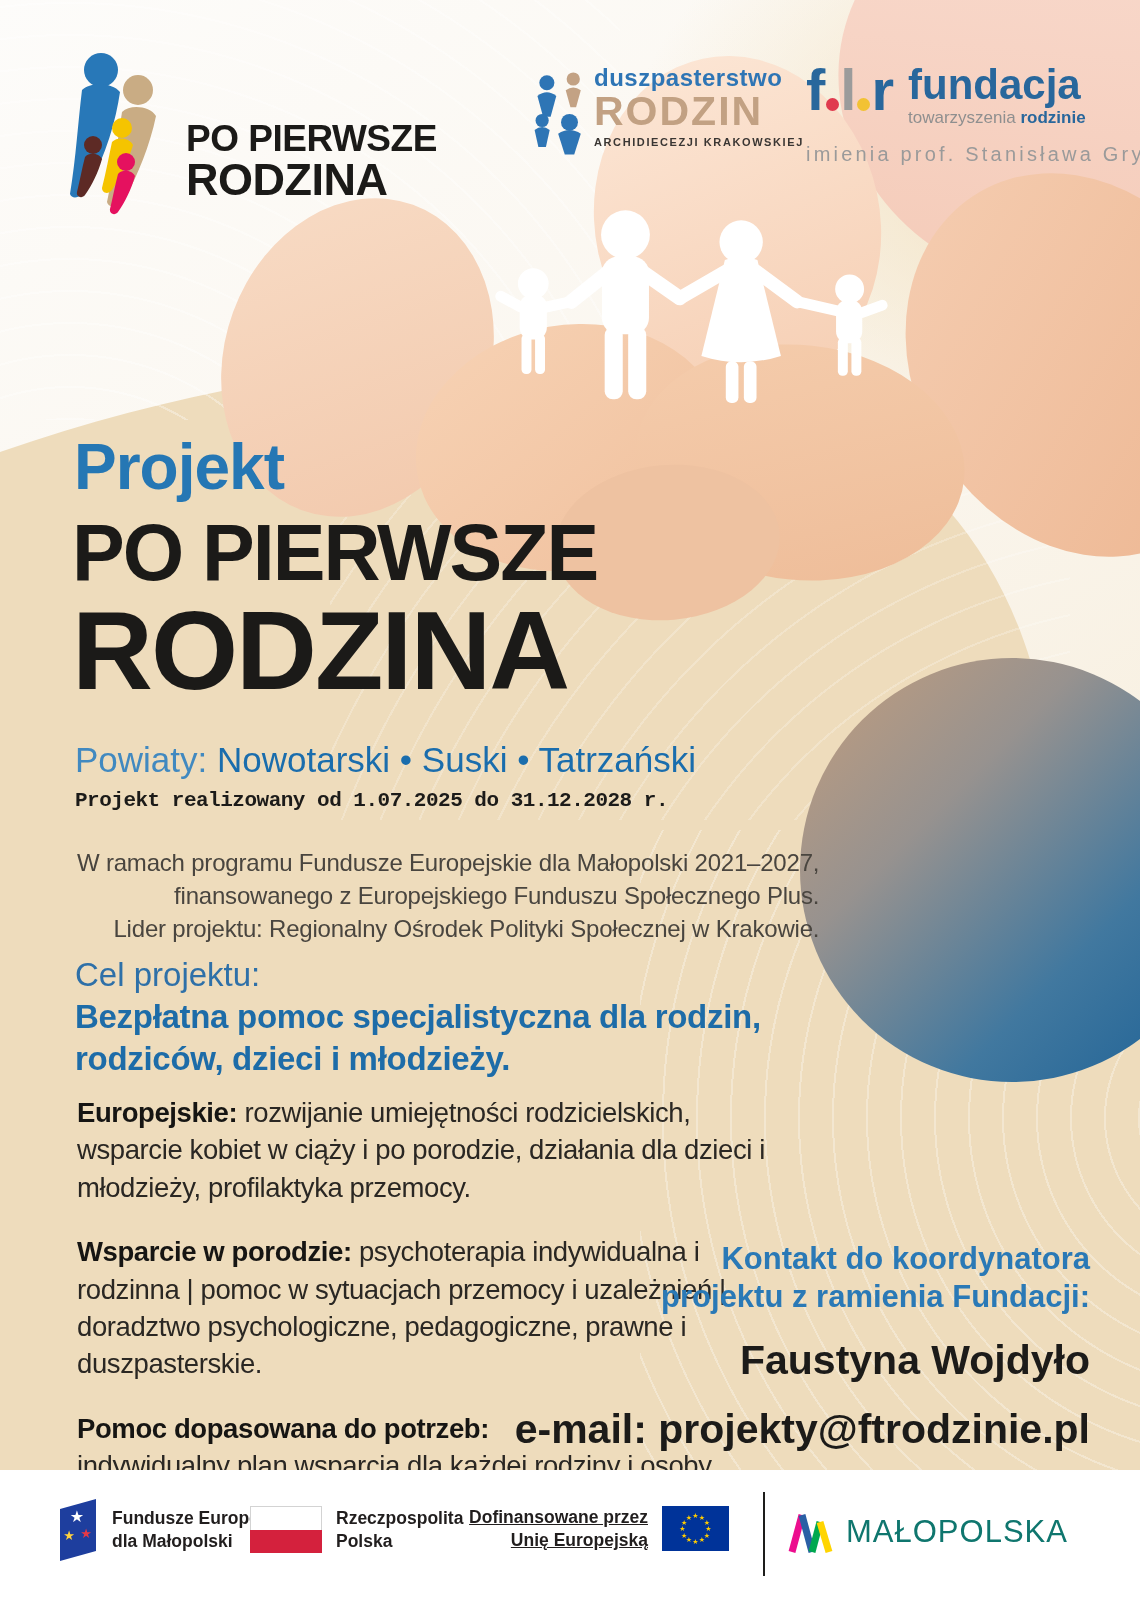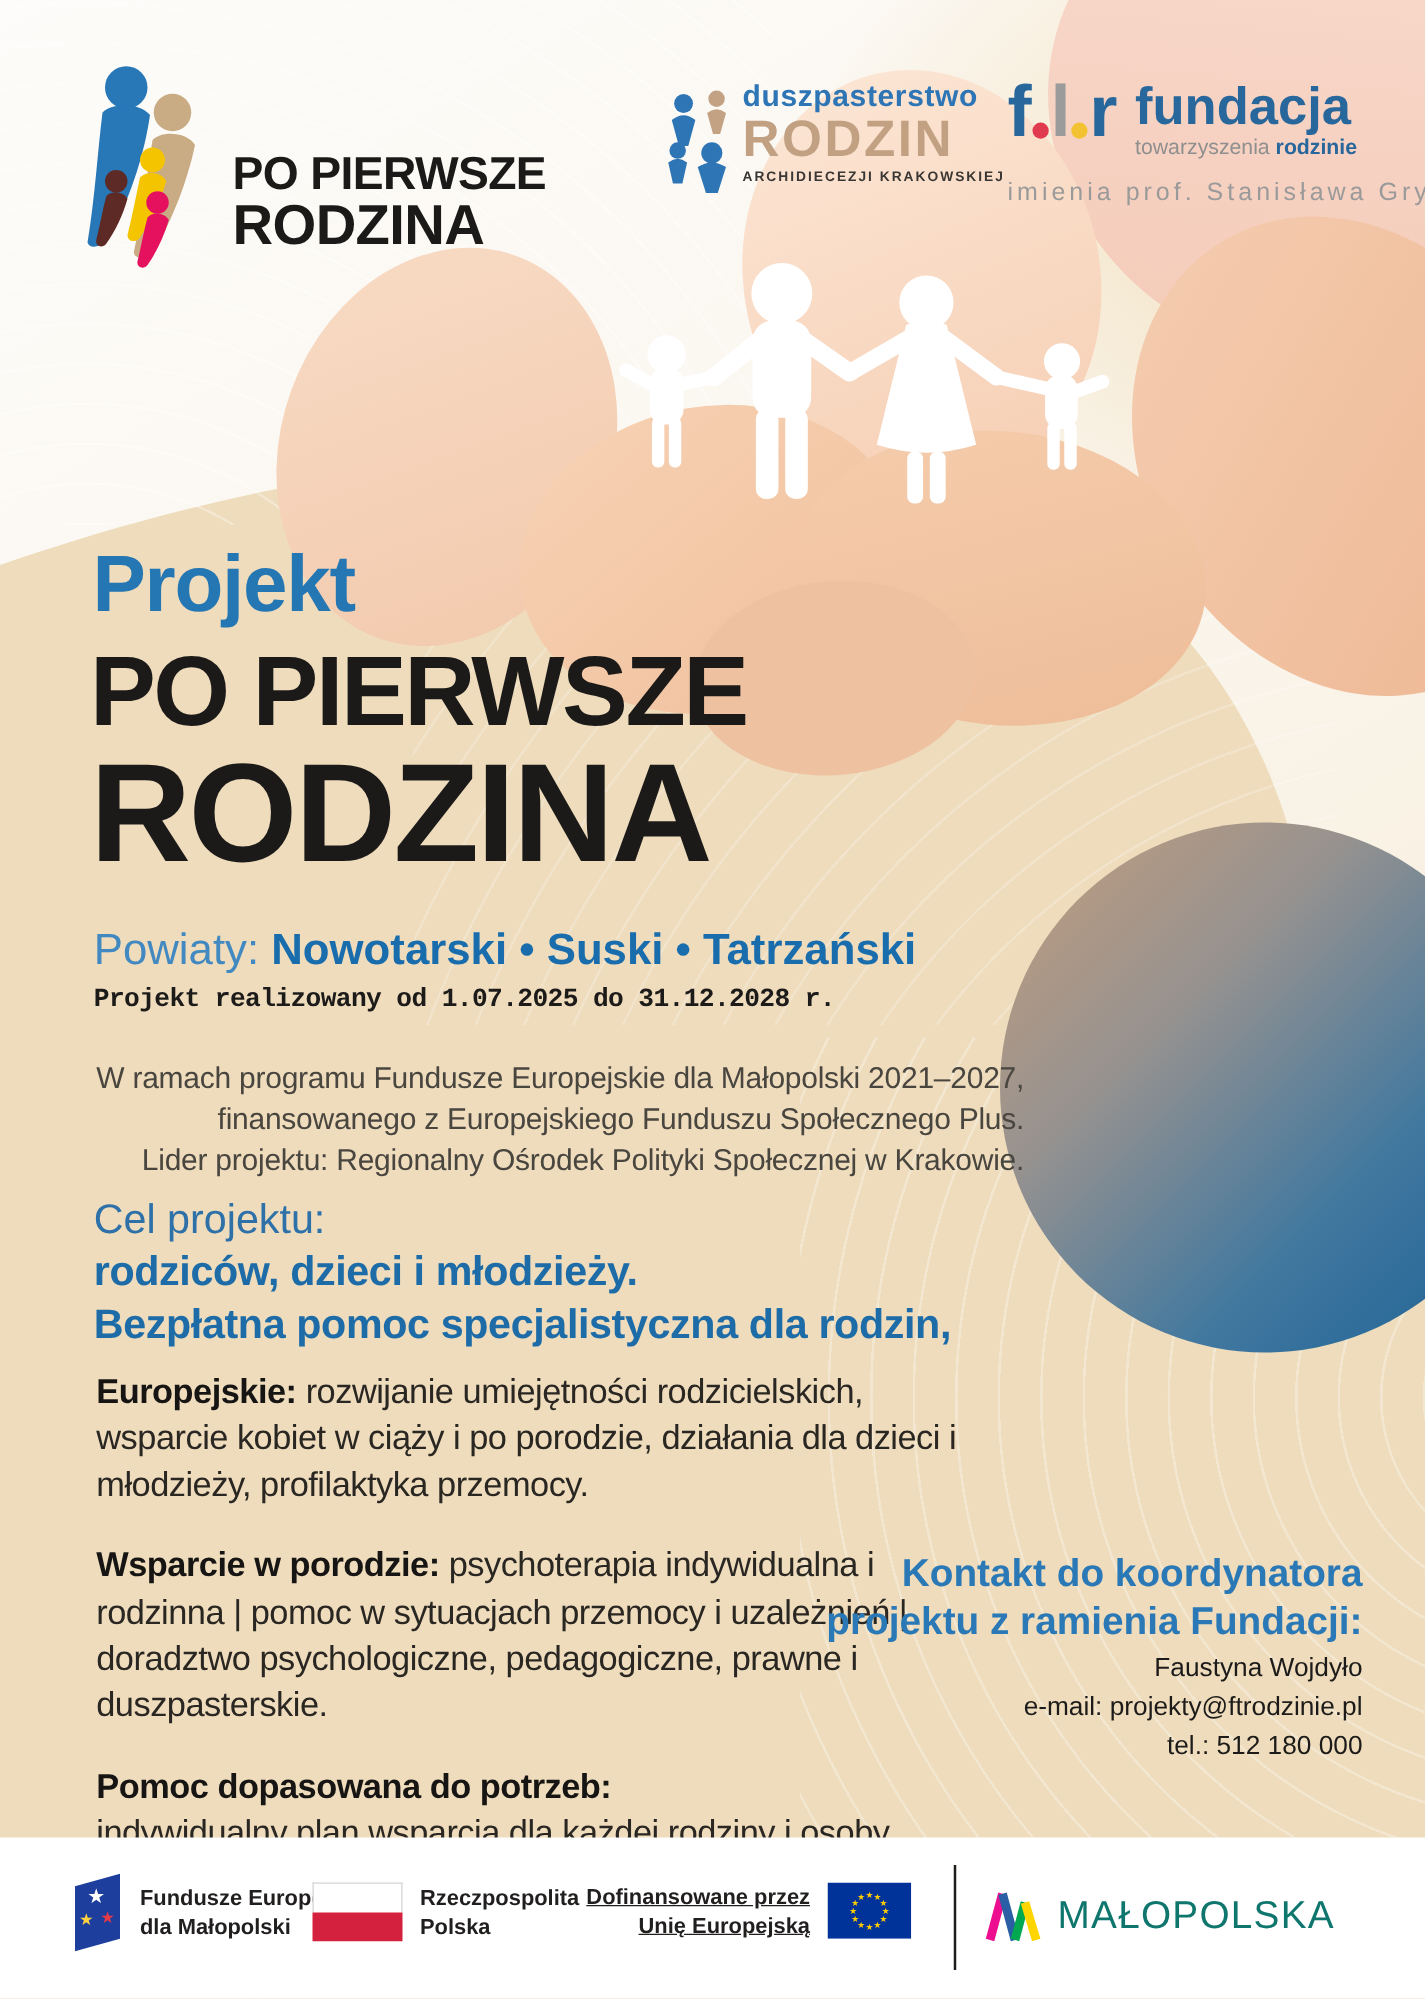--- a/index.html
+++ b/index.html
@@ -66,32 +66,32 @@
   .fund-sub .b1{color:#28679c;font-weight:700;}
   .fund-tag{color:#9a9a9a;font-size:20px;letter-spacing:3.2px;margin-top:15px;white-space:nowrap;}
 
   
   .txt{z-index:6;}
   .kicker{left:74px;top:430px;font-size:64px;font-weight:700;color:#2577b4;letter-spacing:-1px;}
   .title1{left:72px;top:513px;font-size:79px;font-weight:700;color:#1b1a18;letter-spacing:-2px;line-height:1;}
   .title2{left:72px;top:595px;font-size:112px;font-weight:700;color:#1b1a18;letter-spacing:-2px;line-height:1;}
   .powiaty{left:75px;top:740px;font-size:35px;white-space:nowrap;}
   .powiaty .lab{color:#4189c0;font-weight:400;}
-  .powiaty .val{color:#1a6dad;font-weight:700;}
+  .powiaty .val{color:#1a6dad;font-weight:400;}
   .dates{left:75px;top:789px;font-size:21px;font-weight:700;color:#1c1b19;letter-spacing:-.5px;font-family:Liberation Mono, monospace;}
   .program{left:77px;top:846px;font-size:24px;color:#49453f;line-height:1.38;letter-spacing:-.2px;text-align:right;}
   .cel{left:75px;top:956px;font-size:33px;color:#2e70a8;}
   .goal{left:75px;top:996px;font-size:33px;font-weight:700;color:#1d6ca8;line-height:1.27;letter-spacing:-.3px;}
   .services{left:77px;top:1094px;width:700px;font-size:27.5px;color:#2a2723;line-height:1.36;letter-spacing:-.4px;}
   .services p{margin:0 0 27px 0;}
   .services .st{font-weight:700;color:#161513;}
   .services .block .st{display:block;}
   .contact{right:50px;top:1240px;text-align:right;z-index:6;line-height:1.24;}
   .contact .c-head{color:#2a79b6;font-size:31px;font-weight:700;}
-  .contact .c-line{color:#1c1b19;font-size:21px;font-weight:400;margin-top:5px;}
+  .contact .c-line{color:#1c1b19;font-size:41px;font-weight:700;margin-top:18px;}
 
   
   .footer{left:0;top:1470px;width:1140px;height:129px;background:#ffffff;z-index:8;}
   .f-item{position:absolute;display:flex;align-items:center;gap:14px;}
   .f-txt{font-size:17.5px;font-weight:700;color:#211e1e;line-height:1.3;}
   .f-eufund{left:58px;top:28px;}
   .f-poland{left:250px;top:36px;}
   .pl-flag{width:72px;height:47px;box-sizing:border-box;}
   .pl-top{height:50%;background:#fff;border:1px solid #d3d3d3;border-bottom:none;box-sizing:border-box;}
   .pl-bot{height:50%;background:#d4213d;}
@@ -223,22 +223,22 @@
   <div class="abs txt dates">Projekt realizowany od 1.07.2025 do 31.12.2028 r.</div>
 
   <div class="abs txt program">
     <div>W ramach programu Fundusze Europejskie dla Małopolski 2021–2027,</div>
     <div>finansowanego z Europejskiego Funduszu Społecznego Plus.</div>
     <div>Lider projektu: Regionalny Ośrodek Polityki Społecznej w Krakowie.</div>
   </div>
 
   <div class="abs txt cel">Cel projektu:</div>
   <div class="abs txt goal">
+    <div>Bezpłatna pomoc specjalistyczna dla rodzin,</div>
     <div>rodziców, dzieci i młodzieży.</div>
-    <div>Bezpłatna pomoc specjalistyczna dla rodzin,</div>
   </div>
 
   <div class="abs txt services">
     <p>
       <span class="st">Europejskie:</span>
       <span>rozwijanie umiejętności rodzicielskich, wsparcie kobiet w ciąży i po porodzie, działania dla dzieci i młodzieży, profilaktyka przemocy.</span>
     </p>
     <p>
       <span class="st">Wsparcie w porodzie:</span>
       <span>psychoterapia indywidualna i rodzinna | pomoc w sytuacjach przemocy i uzależnień | doradztwo psychologiczne, pedagogiczne, prawne i duszpasterskie.</span>

